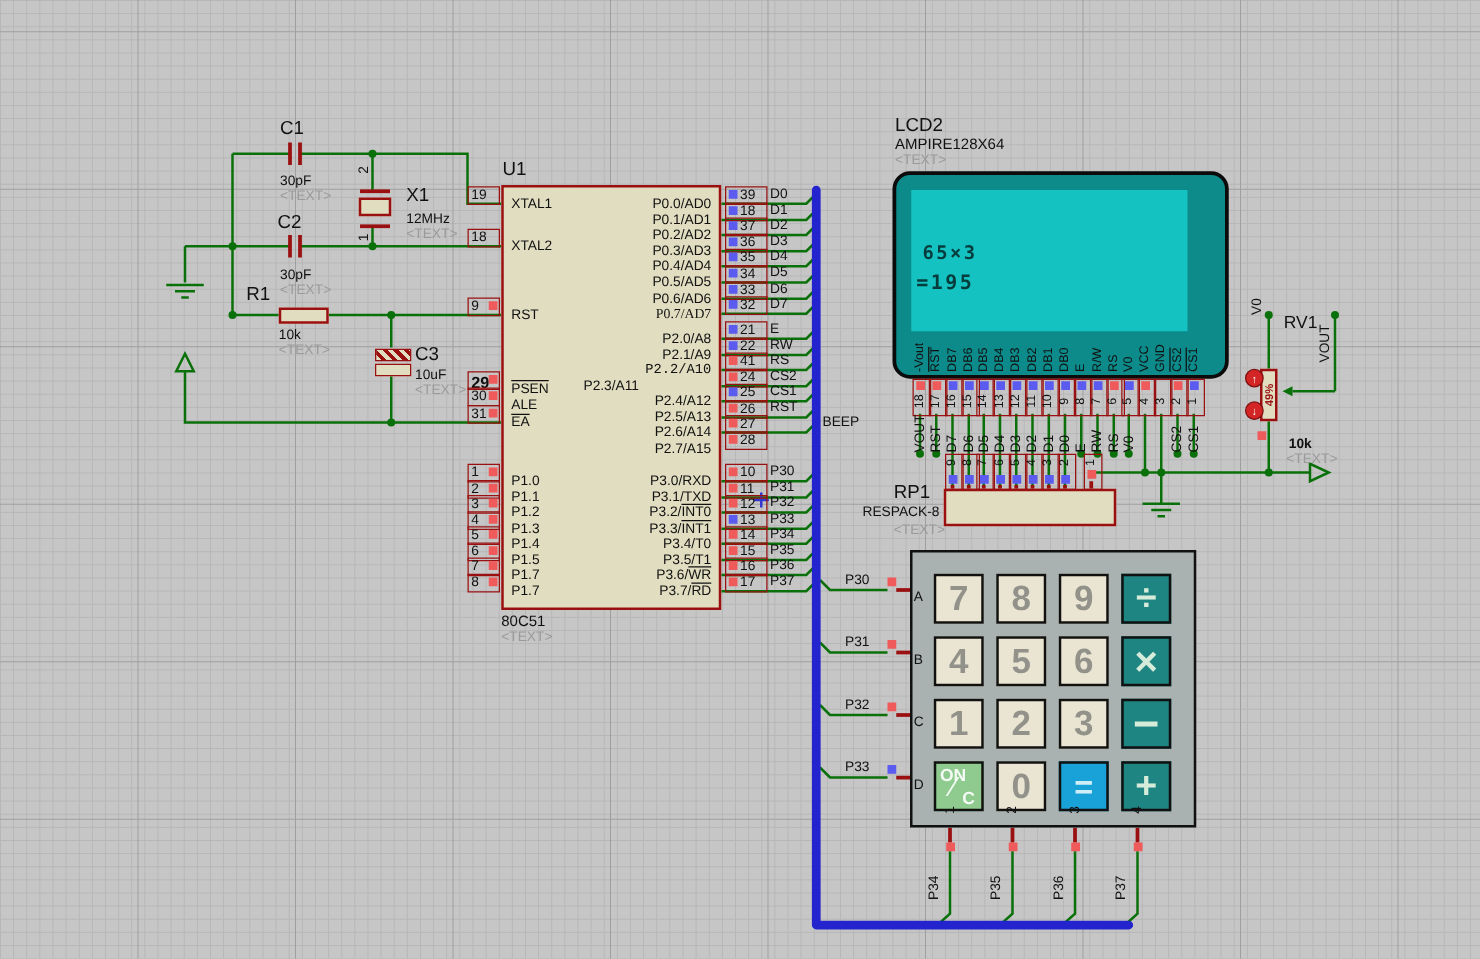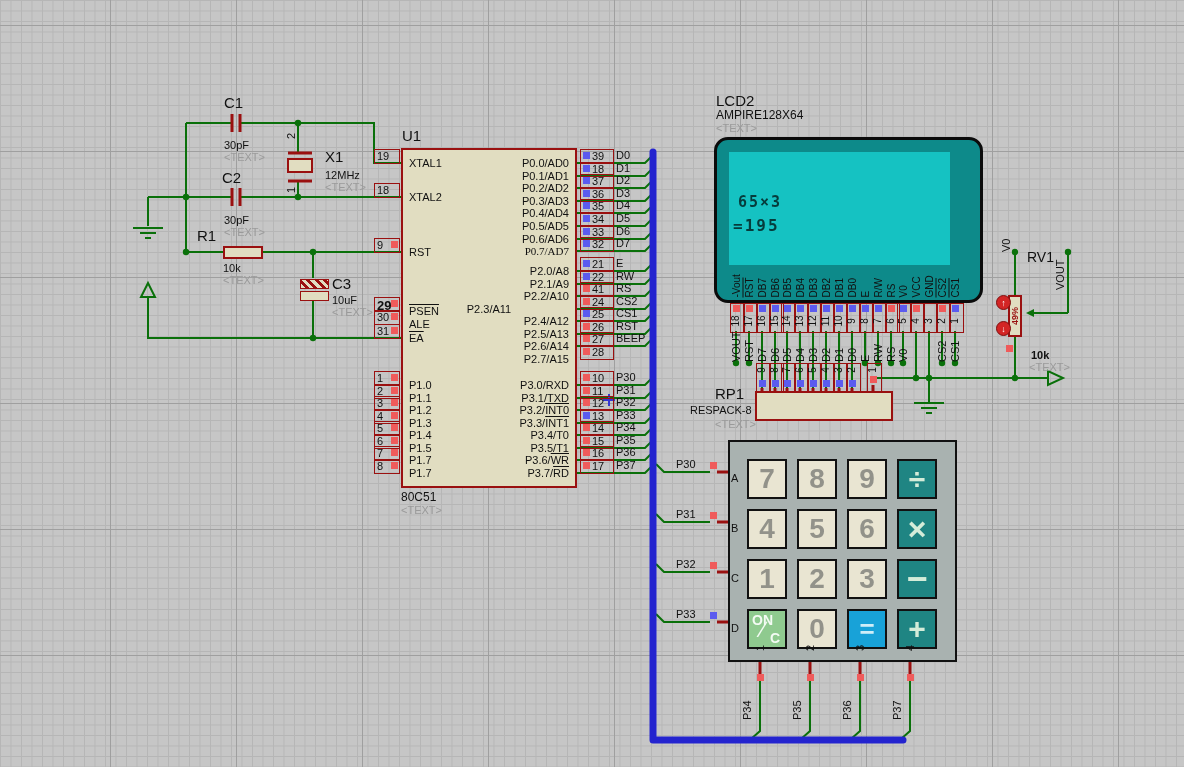--- a/index.html
+++ b/index.html
@@ -326,21 +326,21 @@
       <div class="abs" style="left: 409px; top: 265px; width: 160px; text-align: right; font-size: 11px;"><span>P2.0/A8</span></div>
       <div class="abs pinbox" style="left: 580px; top: 257px; width: 32px; height: 13px;"></div>
       <div class="abs sq" style="left: 583px; top: 260px; background: rgb(91, 91, 239);"></div>
       <div class="abs" style="left: 592px; top: 258px; font-size: 11px;">21</div>
       <div class="abs" style="left: 616px; top: 257px; font-size: 11px;">E</div>
       <div class="abs" style="left: 409px; top: 278px; width: 160px; text-align: right; font-size: 11px;"><span>P2.1/A9</span></div>
       <div class="abs pinbox" style="left: 580px; top: 270px; width: 32px; height: 13px;"></div>
       <div class="abs sq" style="left: 583px; top: 273px; background: rgb(91, 91, 239);"></div>
       <div class="abs" style="left: 592px; top: 271px; font-size: 11px;">22</div>
       <div class="abs" style="left: 616px; top: 270px; font-size: 11px;">RW</div>
-      <div class="abs" style="left: 409px; top: 290px; width: 160px; text-align: right; font-size: 11px;"><span>P2.2/A10</span></div>
+      <div class="abs" style="left: 409px; top: 290px; width: 160px; text-align: right; font-size: 11px; font-family: Liberation Mono, monospace;"><span>P2.2/A10</span></div>
       <div class="abs pinbox" style="left: 580px; top: 282px; width: 32px; height: 13px;"></div>
       <div class="abs sq" style="left: 583px; top: 285px; background: rgb(239, 91, 91);"></div>
       <div class="abs" style="left: 592px; top: 283px; font-size: 11px;">41</div>
       <div class="abs" style="left: 616px; top: 282px; font-size: 11px;">RS</div>
       <div class="abs" style="left: 409px; top: 303px; width: 160px; text-align: center; font-size: 11px;"><span>P2.3/A11</span></div>
       <div class="abs pinbox" style="left: 580px; top: 295px; width: 32px; height: 13px;"></div>
       <div class="abs sq" style="left: 583px; top: 298px; background: rgb(239, 91, 91);"></div>
       <div class="abs" style="left: 592px; top: 296px; font-size: 11px; text-align: center;">24</div>
       <div class="abs" style="left: 616px; top: 295px; font-size: 11px;">CS2</div>
       <div class="abs" style="left: 409px; top: 315px; width: 160px; text-align: right; font-size: 11px;"><span>P2.4/A12</span></div>
@@ -350,21 +350,21 @@
       <div class="abs" style="left: 616px; top: 307px; font-size: 11px;">CS1</div>
       <div class="abs" style="left: 409px; top: 328px; width: 160px; text-align: right; font-size: 11px;"><span>P2.5/A13</span></div>
       <div class="abs pinbox" style="left: 580px; top: 320px; width: 32px; height: 13px;"></div>
       <div class="abs sq" style="left: 583px; top: 323px; background: rgb(239, 91, 91);"></div>
       <div class="abs" style="left: 592px; top: 321px; font-size: 11px;">26</div>
       <div class="abs" style="left: 616px; top: 320px; font-size: 11px;">RST</div>
       <div class="abs" style="left: 409px; top: 340px; width: 160px; text-align: right; font-size: 11px;"><span>P2.6/A14</span></div>
       <div class="abs pinbox" style="left: 580px; top: 332px; width: 32px; height: 13px;"></div>
       <div class="abs sq" style="left: 583px; top: 335px; background: rgb(239, 91, 91);"></div>
       <div class="abs" style="left: 592px; top: 333px; font-size: 11px;">27</div>
-      <div class="abs" style="left: 616px; top: 332px; font-size: 11px;">BEEP</div>
+      <div class="abs" style="left: 616px; top: 332px; font-size: 11px; padding-left: 42px;">BEEP</div>
       <div class="abs" style="left: 409px; top: 353px; width: 160px; text-align: right; font-size: 11px;"><span>P2.7/A15</span></div>
       <div class="abs pinbox" style="left: 580px; top: 345px; width: 32px; height: 13px;"></div>
       <div class="abs sq" style="left: 583px; top: 348px; background: rgb(239, 91, 91);"></div>
       <div class="abs" style="left: 592px; top: 346px; font-size: 11px;">28</div>
       <div class="abs" style="left: 409px; top: 379px; width: 160px; text-align: right; font-size: 11px;"><span>P3.0/RXD</span></div>
       <div class="abs pinbox" style="left: 580px; top: 371px; width: 32px; height: 13px;"></div>
       <div class="abs sq" style="left: 583px; top: 374px; background: rgb(239, 91, 91);"></div>
       <div class="abs" style="left: 592px; top: 372px; font-size: 11px;">10</div>
       <div class="abs" style="left: 616px; top: 371px; font-size: 11px;">P30</div>
       <div class="abs" style="left: 409px; top: 392px; width: 160px; text-align: right; font-size: 11px;"><span>P3.1/TXD</span></div>

